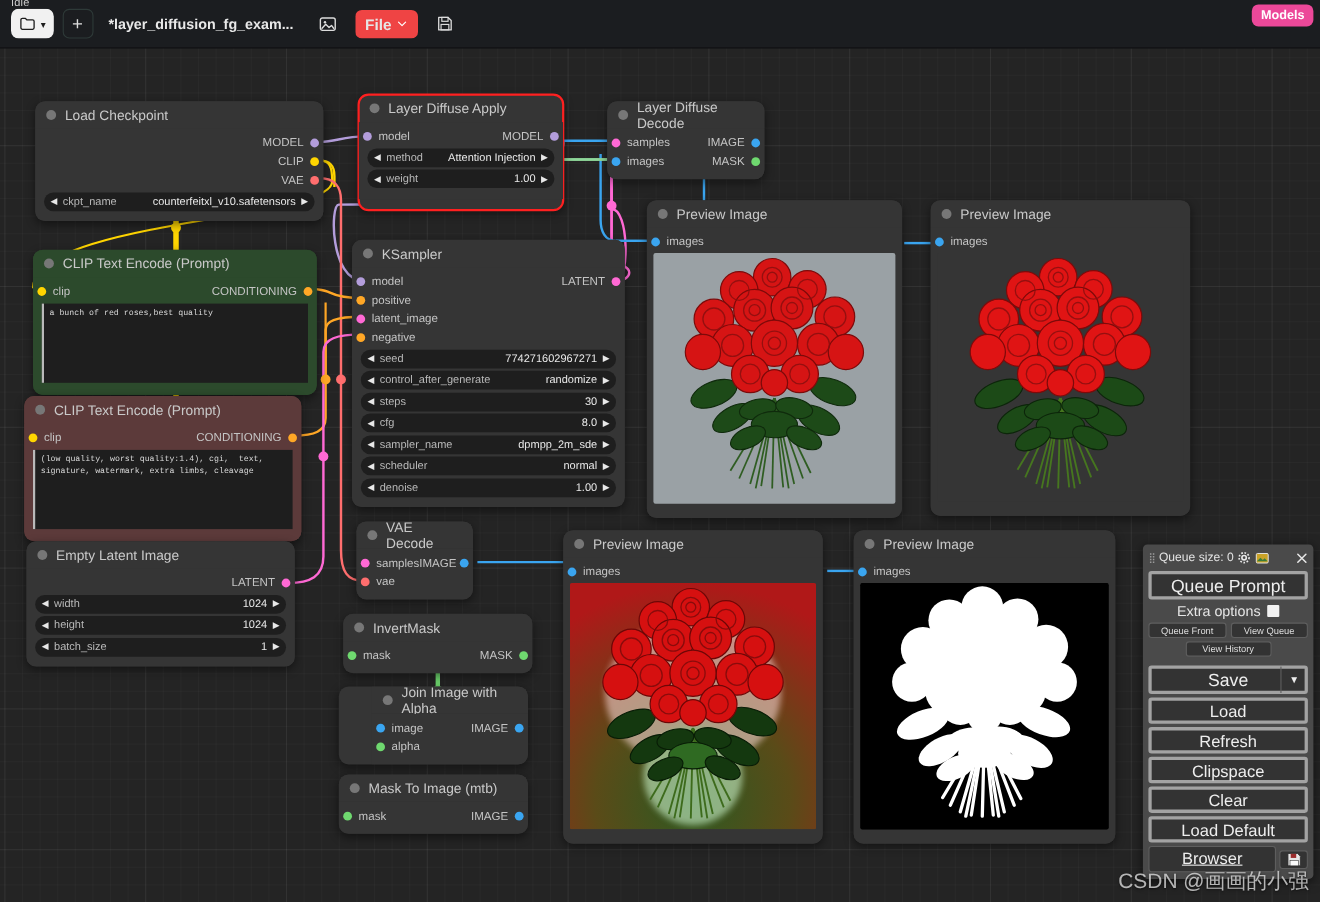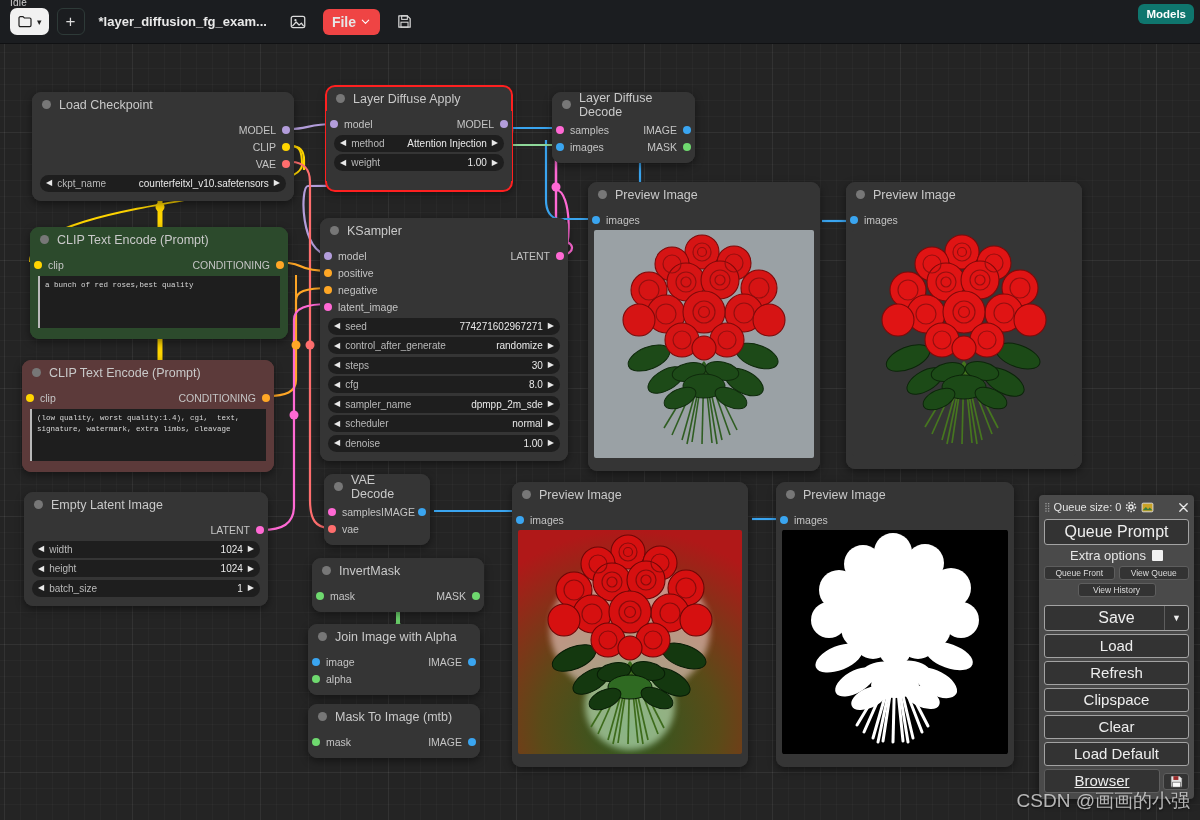--- a/index.html
+++ b/index.html
@@ -49,21 +49,21 @@
   .tb-folder { background: #f1f1f1; color: #1d1d1d; border-radius: 7px; padding: 0 6px; height: 27px; }
   .tb-plus { border: 1px solid #2e3a38; color: #dcdcdc; font-size: 17px; width: 28px; height: 27px; }
   .tb-file { background: #ef4444; padding: 0 8px; font-weight: 600; font-size: 14px; }
   .tb-title {
     color: #e9e9e9; font-size: 13px; font-weight: 600;
     padding: 0 6px; white-space: nowrap;
   }
   .tb-icon-btn { color: #dcdcdc; }
   #models-badge {
     position: absolute; right: 6px; top: 4px;
-    background: #0f766e; color: #fff;
+    background: #ec4899; color: #fff;
     font-size: 11.5px; font-weight: 600;
     padding: 4px 8px; border-radius: 6px;
     z-index: 70;
   }
   svg.i { display:block; }
 
   
   #links { position: absolute; inset: 0; z-index: 5; pointer-events: none; }
 
   
@@ -112,21 +112,21 @@
   }
   .widget .arr { color: #e8e8e8; font-size: 8px; line-height: 1; }
   .widget .wname { margin-left: 5px; color: #b9b9b9; }
   .widget .wval { margin-left: auto; margin-right: 5px; color: #e9e9e9; }
   .widget .arr-r { margin-left: 0; }
 
   .textarea {
     margin: 3px 8px 4px;
     background: #1e1e1e;
     border-left: 2px solid #b9b9b9;
-    height: 52px;
+    height: 72px;
     padding: 4px 5px;
     font-family: "Liberation Mono", monospace;
     font-size: 7.5px; line-height: 11px;
     color: #d8d8d8;
     white-space: pre-wrap; word-break: break-word;
     overflow: hidden;
   }
 
   
   .node.green .node-title, .node.green .node-body { background: #2c4a2c; }
@@ -150,21 +150,21 @@
     overflow: hidden; max-height: 320px;
   }
   .q-header {
     display: flex; align-items: center; gap: 4px;
     color: #e3e3e3; font-size: 11px; height: 16px; margin-bottom: 4px;
   }
   .q-grip { color: #9a9a9a; font-size: 9px; letter-spacing: -1px; }
   .q-btn {
     display: block; width: 100%;
     background: #333; color: #eee;
-    border: 1px solid #a3a3a3; border-radius: 3px;
+    border: 3px solid #a3a3a3; border-radius: 3px;
     text-align: center;
     font-size: 15px; line-height: 22px; height: 24px;
     margin-bottom: 3px;
   }
   .q-btn.big { font-size: 16px; height: 26px; line-height: 24px; font-weight: 500; }
   .q-extra {
     display: flex; align-items: center; justify-content: center; gap: 6px;
     color: #e6e6e6; font-size: 13px; margin: 2px 0 3px;
   }
   .q-check { width: 11px; height: 11px; background: #f2f2f2; border-radius: 1px; }
@@ -444,26 +444,26 @@
         <span class="pin in" style="background:#b39ddb"></span>
         <span class="port-label-in">model</span>
         <span class="port-label-out">LATENT</span>
         <span class="pin out" style="background:#ff69d4"></span>
       </div>
       <div class="port-row">
         <span class="pin in" style="background:#ffa726"></span>
         <span class="port-label-in">positive</span>
       </div>
       <div class="port-row">
+        <span class="pin in" style="background:#ff69d4"></span>
+        <span class="port-label-in">latent_image</span>
+      </div>
+      <div class="port-row">
         <span class="pin in" style="background:#ffa726"></span>
         <span class="port-label-in">negative</span>
-      </div>
-      <div class="port-row">
-        <span class="pin in" style="background:#ff69d4"></span>
-        <span class="port-label-in">latent_image</span>
       </div>
 
       <div class="widget">
         <span class="arr">◀</span>
         <span class="wname">seed</span>
         <span class="wval">774271602967271</span>
         <span class="arr arr-r">▶</span>
       </div>
       <div class="widget">
         <span class="arr">◀</span>
@@ -531,21 +531,21 @@
     <div class="node-body">
       <div class="port-row">
         <span class="pin in" style="background:#6fd96f"></span>
         <span class="port-label-in">mask</span>
         <span class="port-label-out">MASK</span>
         <span class="pin out" style="background:#6fd96f"></span>
       </div>
     </div>
   </div>
 
-  <div class="node dark" style="left:308px; top:624px; width:172px;">
+  <div class="node dark" style="left:308px; top:624px; width:172px;padding-left:30px;">
     <div class="node-title">
       <span class="title-dot"></span>
       <span>Join Image with Alpha</span>
     </div>
     <div class="node-body">
       <div class="port-row">
         <span class="pin in" style="background:#3aa5f0"></span>
         <span class="port-label-in">image</span>
         <span class="port-label-out">IMAGE</span>
         <span class="pin out" style="background:#3aa5f0"></span>

